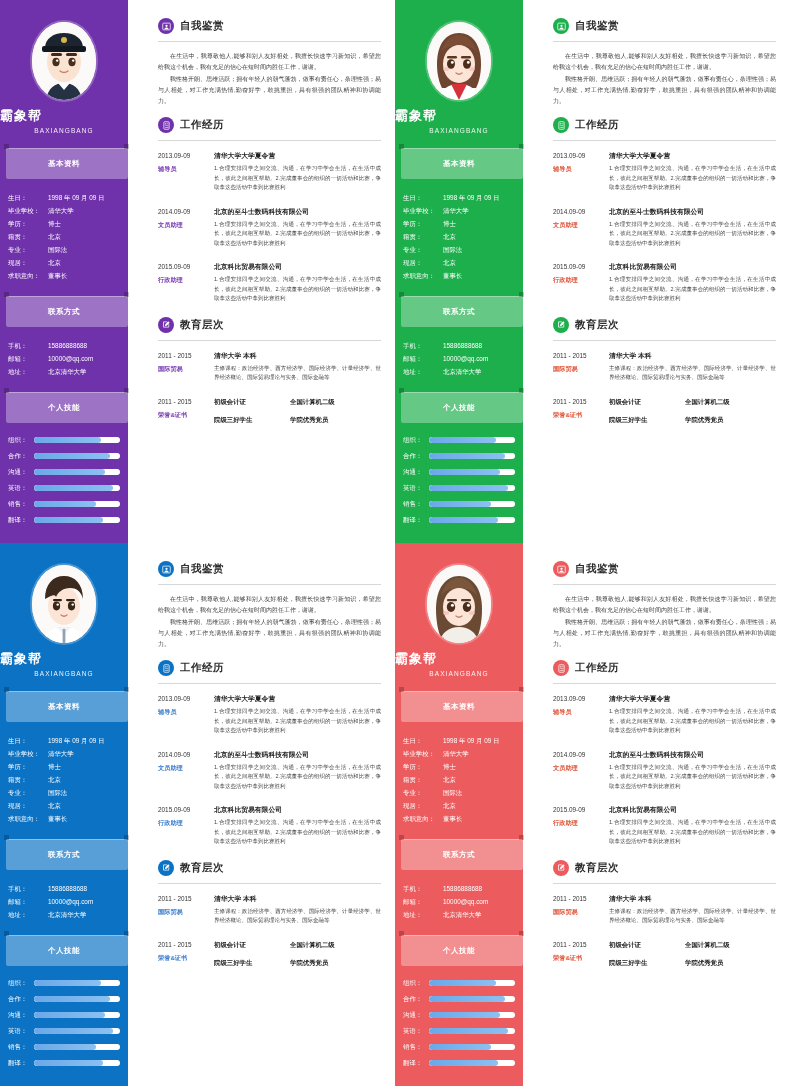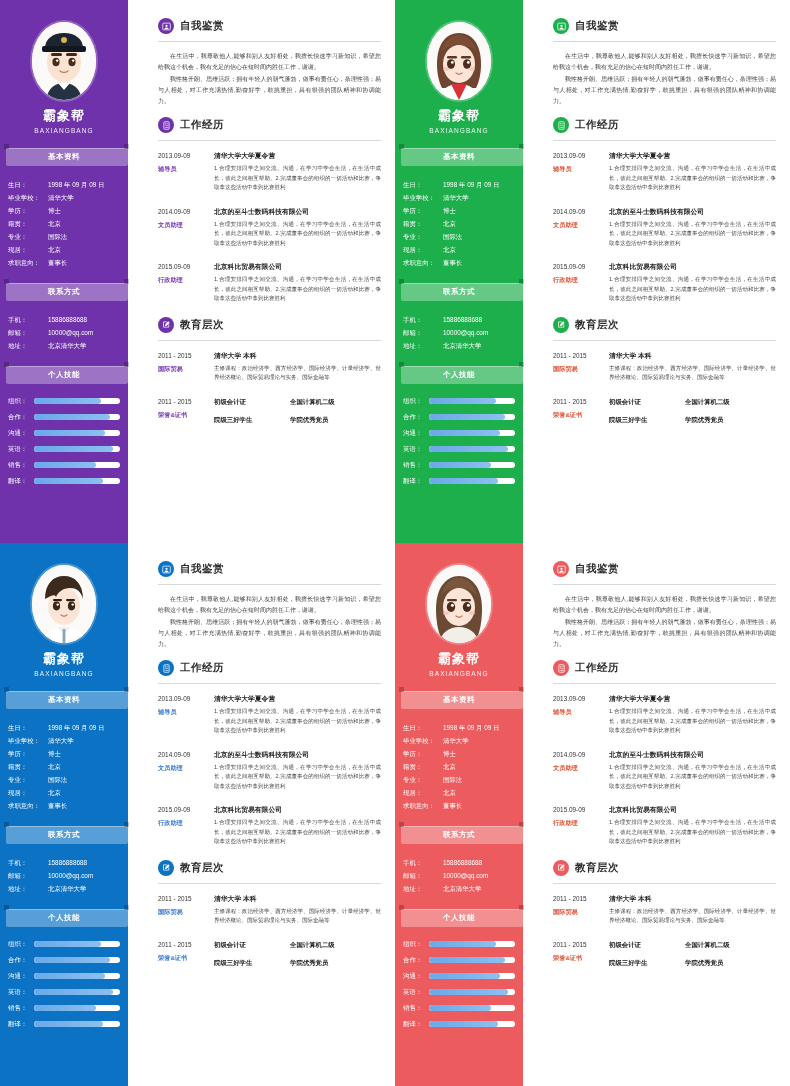--- a/index.html
+++ b/index.html
@@ -33,40 +33,40 @@
     width: 64px; height: 78px;
     margin: 6px auto 0;
     border-radius: 50%;
     background: #fdfcfb;
     overflow: hidden;
     position: relative;
     box-shadow: 0 0 0 2px rgba(255,255,255,.25);
   }
   .avatar-wrap svg { display:block; width:100%; height:100%; }
   .name-cn {
-    text-align: center;
+    text-align: left;
     font-size: 13px;
     font-weight: bold;
     margin-top: 7px;
     letter-spacing: 1px;
     color: #fff;
   }
   .name-en {
     text-align: center;
     font-size: 6.5px;
     letter-spacing: 1.1px;
     margin-top: 2px;
     color: rgba(255,255,255,.92);
   }
 
   
   .ribbon {
     position: relative;
     margin: 14px 4px 8px 4px;
-    height: 18px;
+    height: 31px;
     border-radius: 2px;
     display: flex;
     align-items: center;
     justify-content: center;
   }
   .ribbon .rib-label {
     font-size: 7.5px;
     font-weight: bold;
     color: #fff;
     position: relative;

